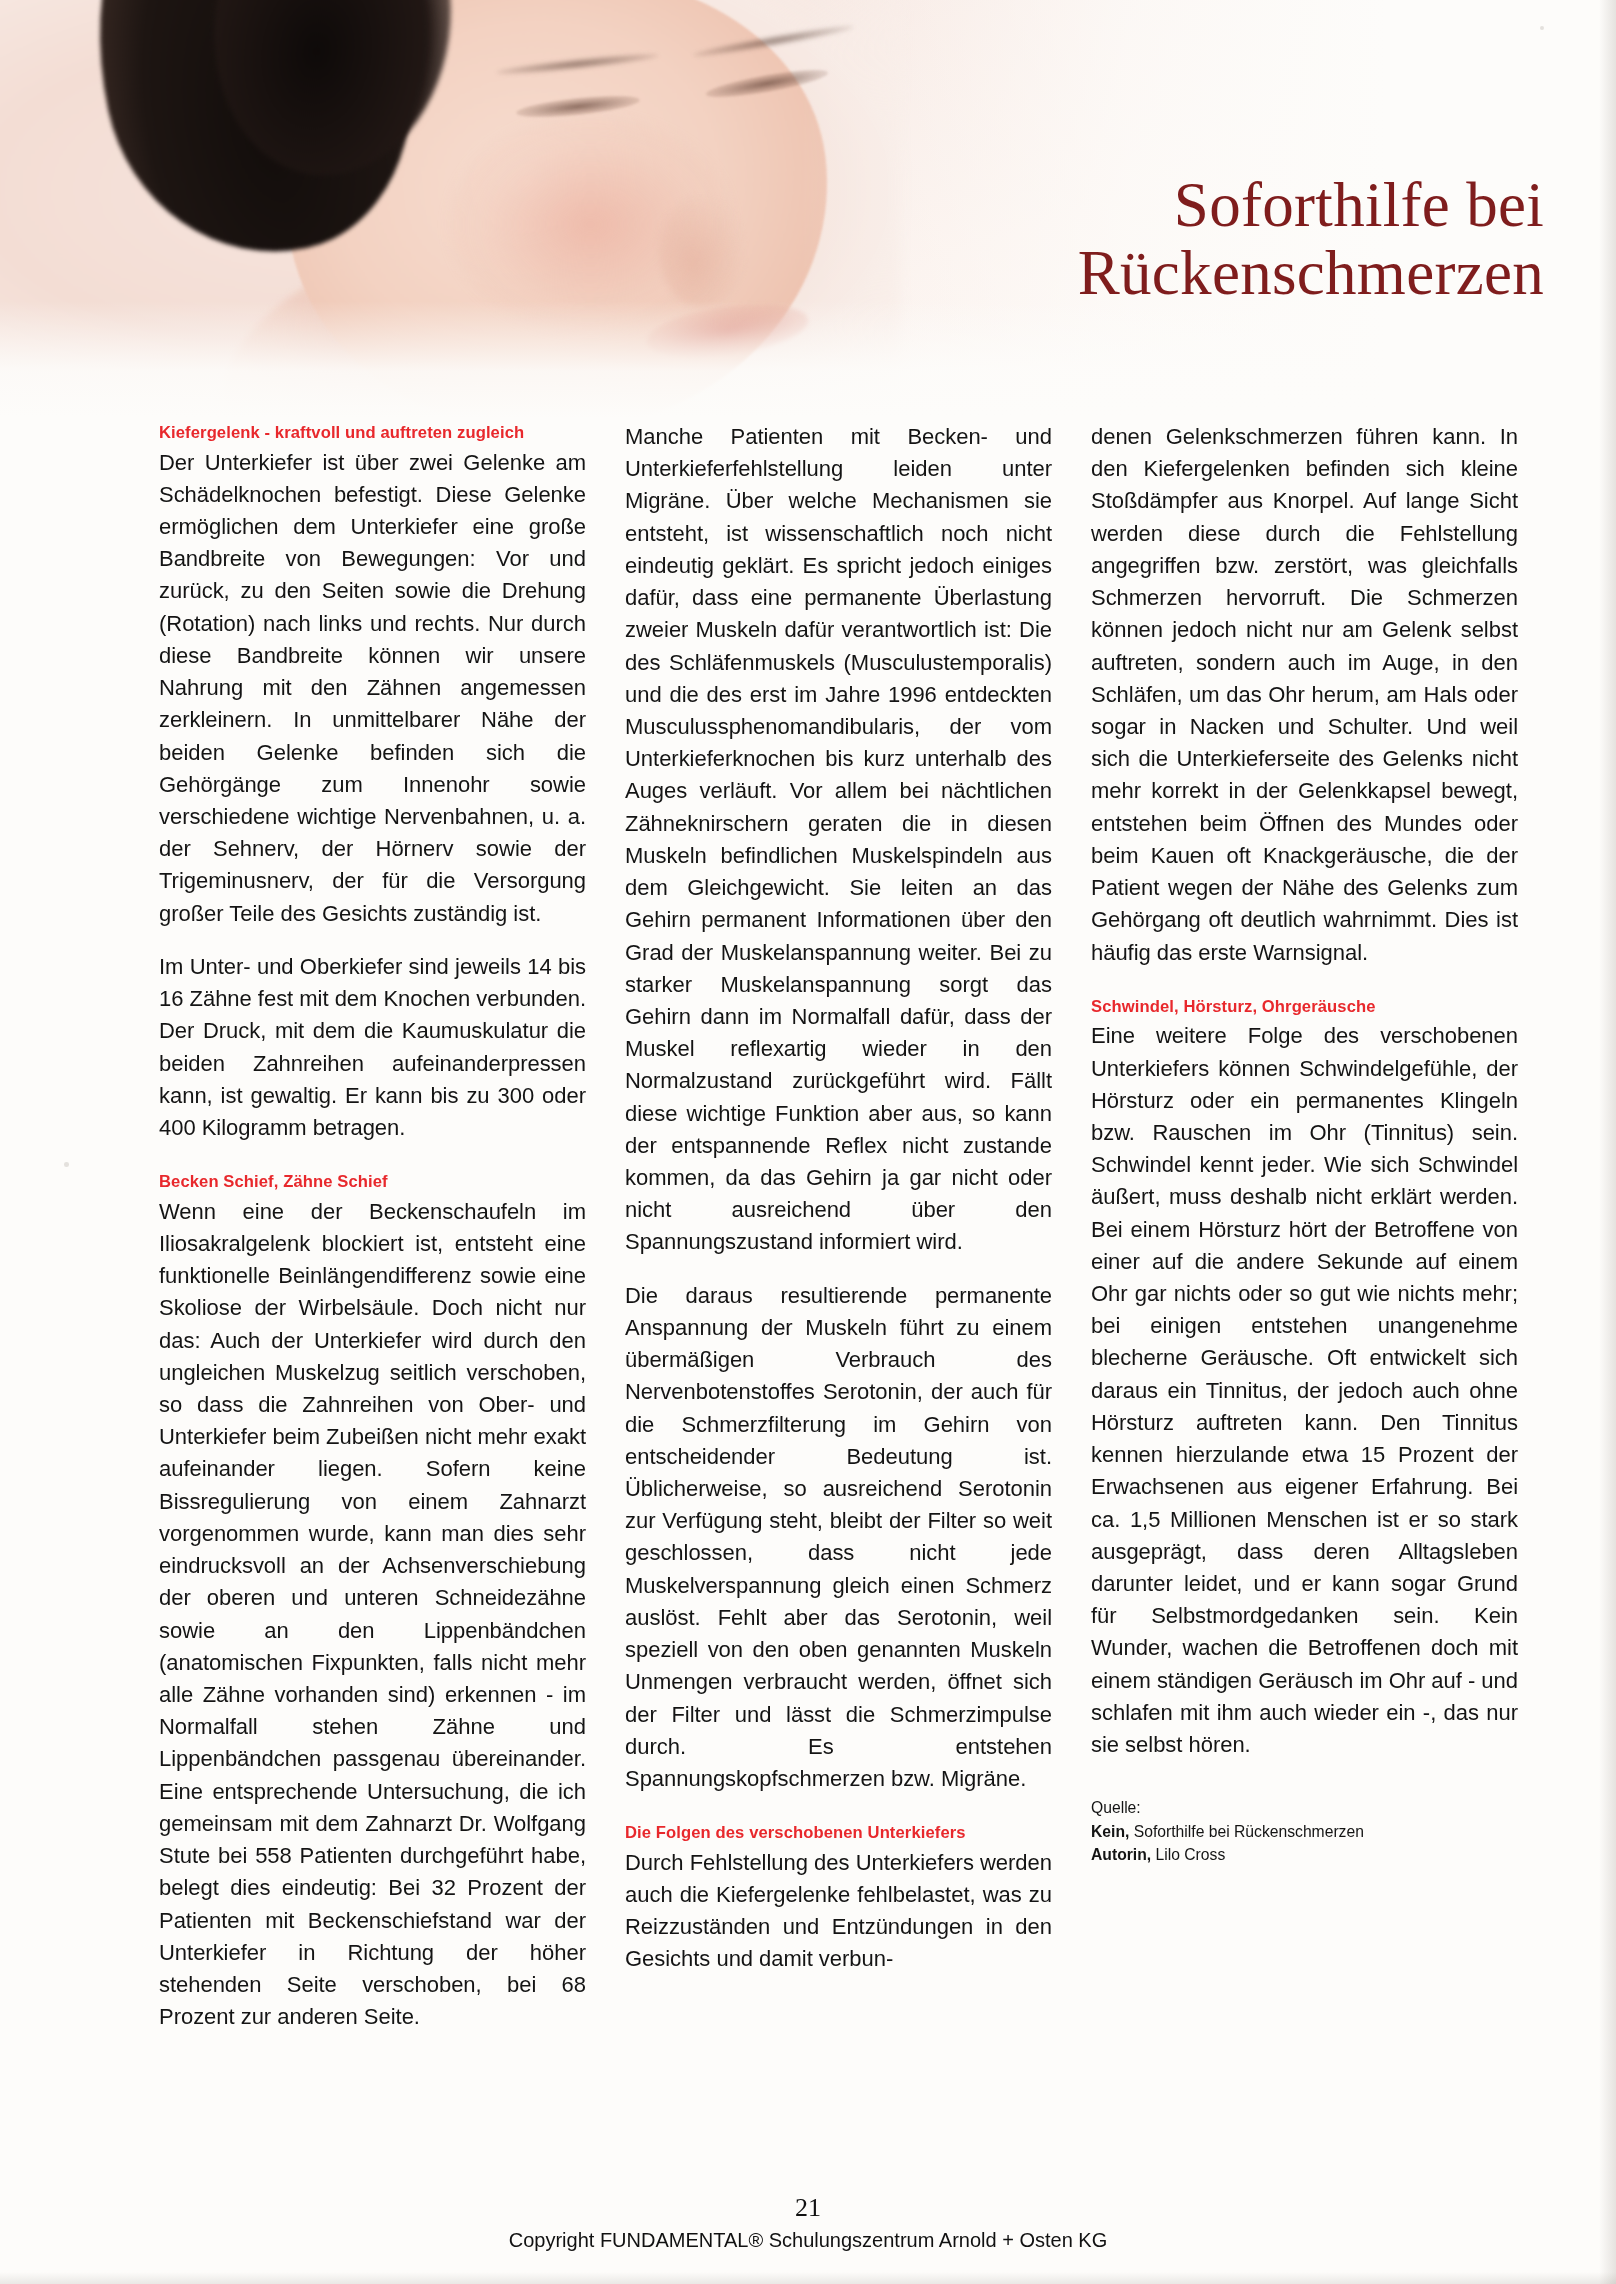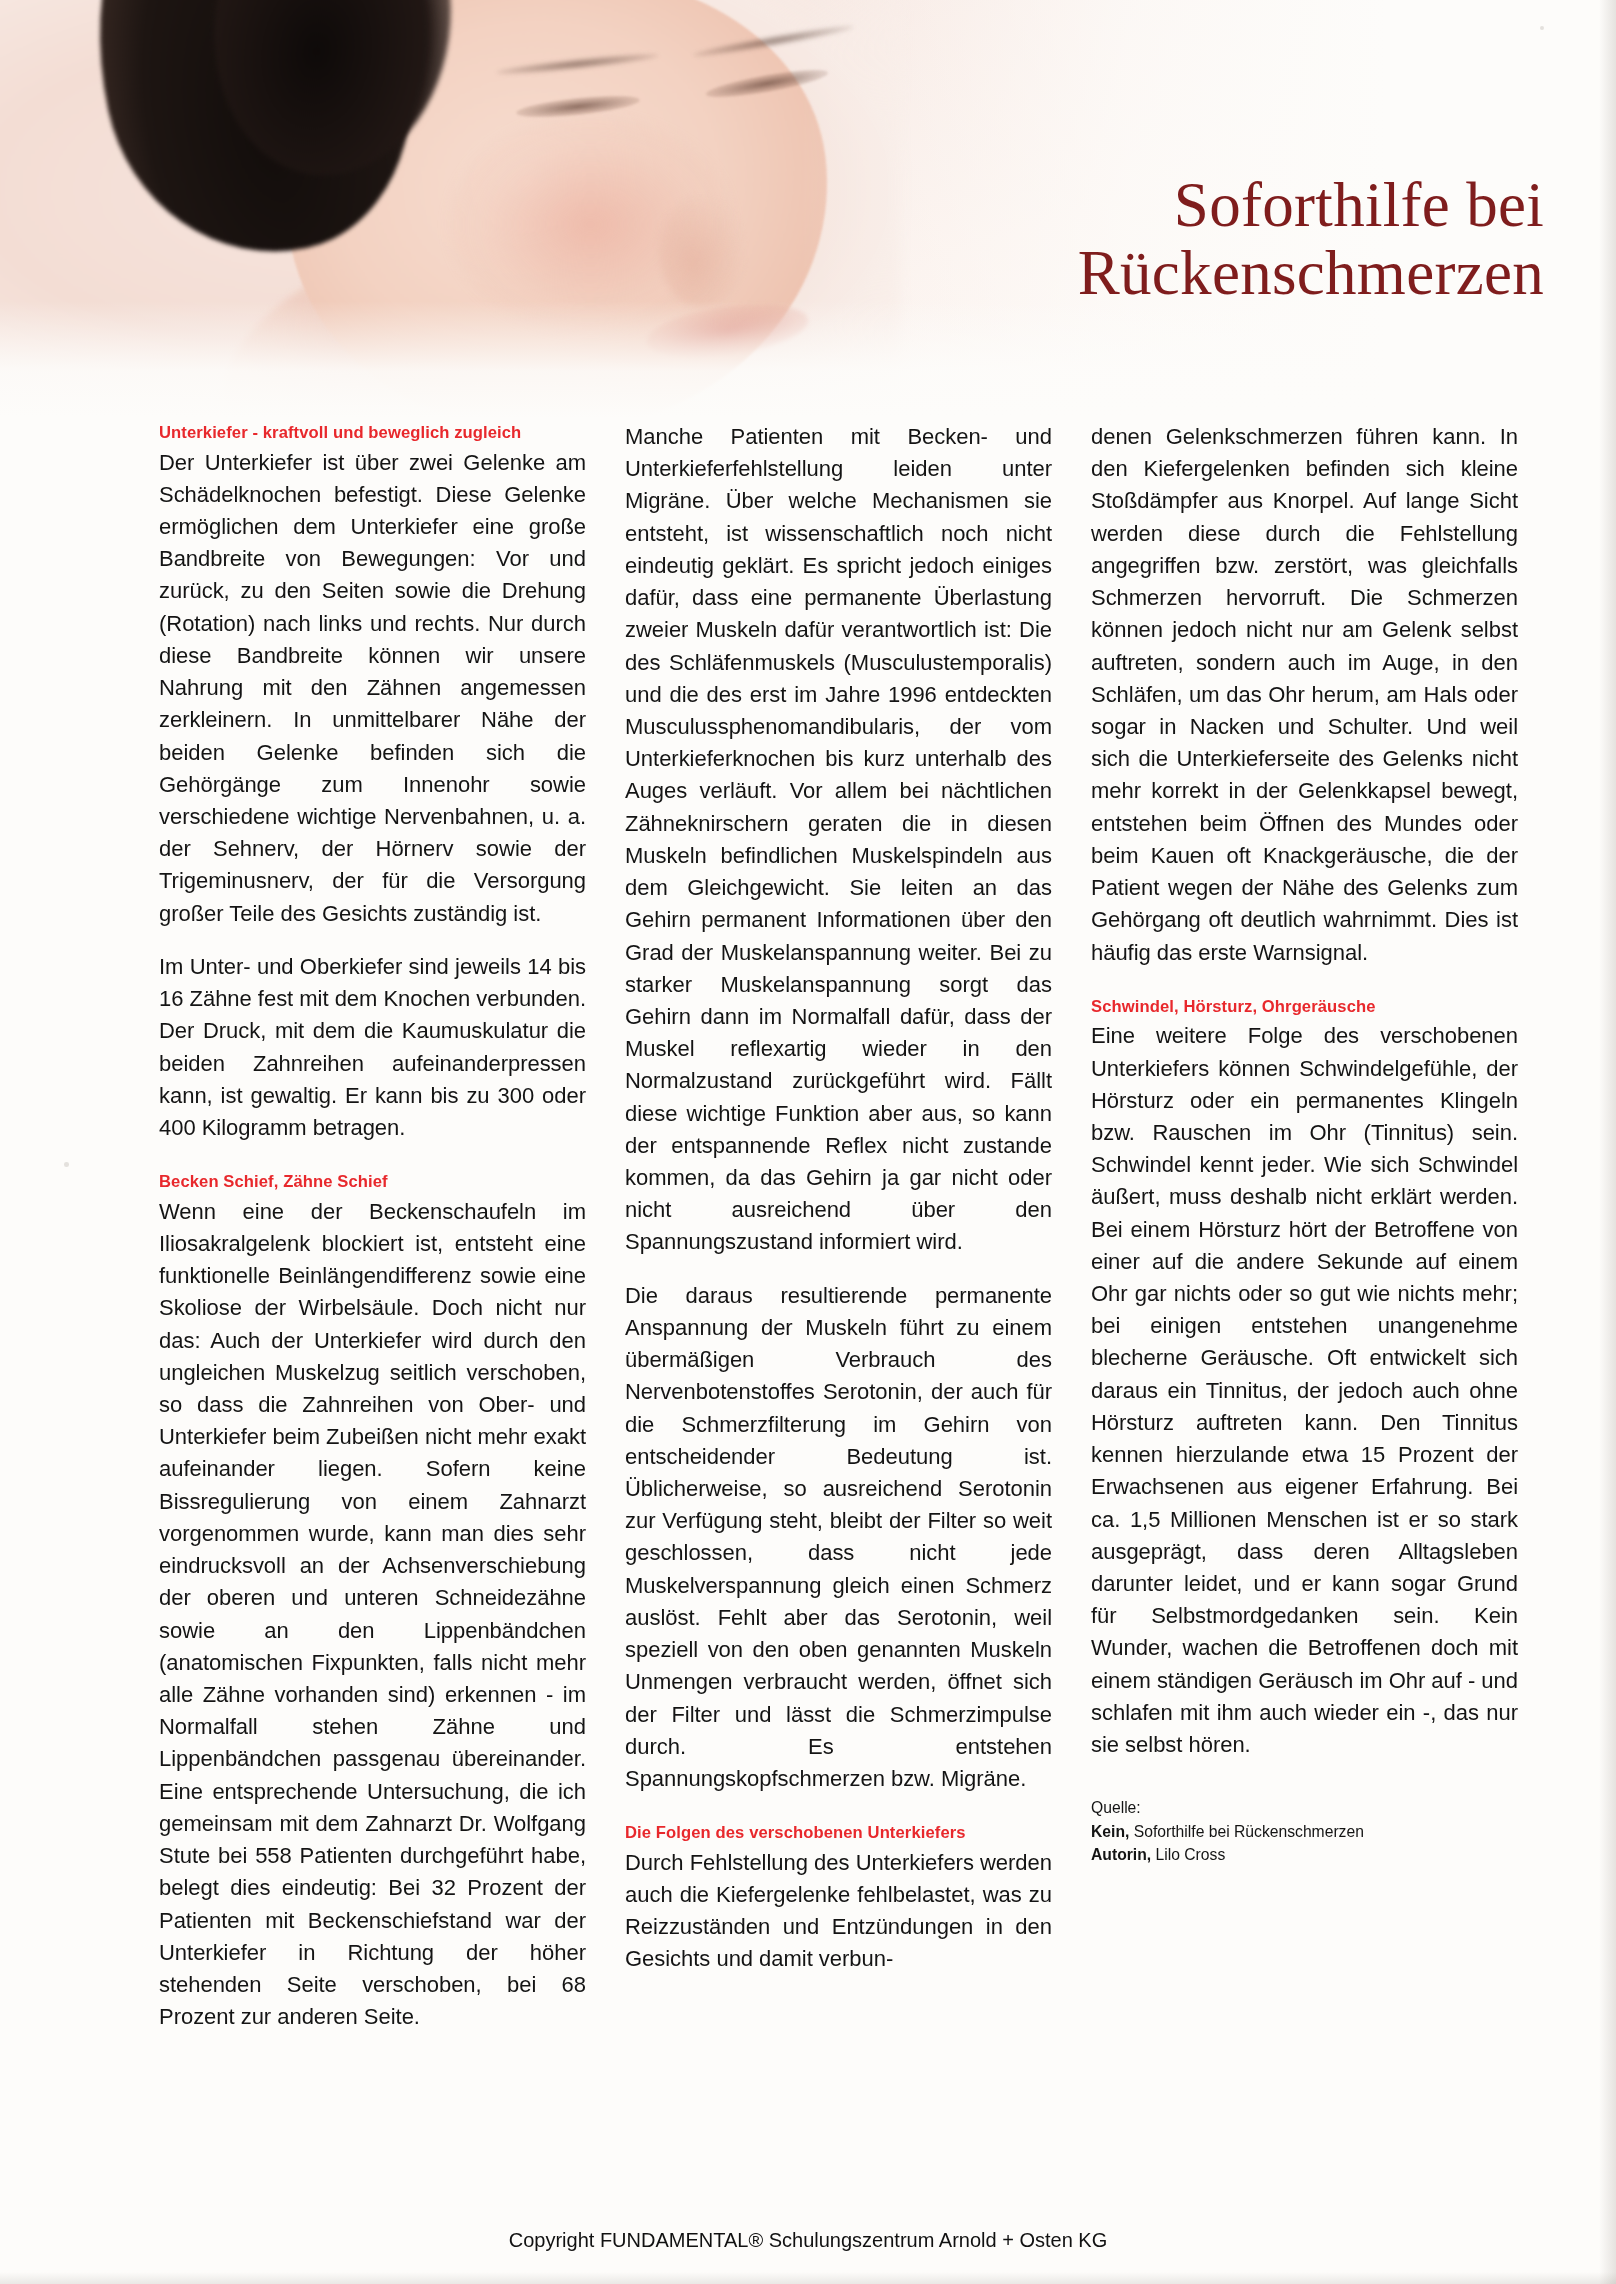--- a/index.html
+++ b/index.html
@@ -269,21 +269,21 @@
   </div>
 
   <div class="headline">
     <span class="l1">Soforthilfe bei</span>
     <span class="l2">Rückenschmerzen</span>
   </div>
 
   <div class="columns">
 
     <div class="col">
-      <h3>Unterkiefer - kraftvoll und beweglich zugleich</h3>
+      <h3>Kiefergelenk - kraftvoll und auftreten zugleich</h3>
       <p>Der Unterkiefer ist über zwei Gelenke am Schädelknochen befestigt. Diese Gelenke ermöglichen dem Unterkiefer eine große Bandbreite von Bewegungen: Vor und zurück, zu den Seiten sowie die Drehung (Rotation) nach links und rechts. Nur durch diese Bandbreite können wir unsere Nahrung mit den Zähnen angemessen zerkleinern. In unmittelbarer Nähe der beiden Gelenke befinden sich die Gehörgänge zum Innenohr sowie verschiedene wichtige Nervenbahnen, u. a. der Sehnerv, der Hörnerv sowie der Trigeminusnerv, der für die Versorgung großer Teile des Gesichts zuständig ist.</p>
       <p class="gap">Im Unter- und Oberkiefer sind jeweils 14 bis 16 Zähne fest mit dem Knochen verbunden. Der Druck, mit dem die Kaumuskulatur die beiden Zahnreihen aufeinanderpressen kann, ist gewaltig. Er kann bis zu 300 oder 400 Kilogramm betragen.</p>
       <h3 class="spaced">Becken Schief, Zähne Schief</h3>
       <p>Wenn eine der Beckenschaufeln im Iliosakralgelenk blockiert ist, entsteht eine funktionelle Beinlängendifferenz sowie eine Skoliose der Wirbelsäule. Doch nicht nur das: Auch der Unterkiefer wird durch den ungleichen Muskelzug seitlich verschoben, so dass die Zahnreihen von Ober- und Unterkiefer beim Zubeißen nicht mehr exakt aufeinander liegen. Sofern keine Bissregulierung von einem Zahnarzt vorgenommen wurde, kann man dies sehr eindrucksvoll an der Achsenverschiebung der oberen und unteren Schneidezähne sowie an den Lippenbändchen (anatomischen Fixpunkten, falls nicht mehr alle Zähne vorhanden sind) erkennen - im Normalfall stehen Zähne und Lippenbändchen passgenau übereinander. Eine entsprechende Untersuchung, die ich gemeinsam mit dem Zahnarzt Dr. Wolfgang Stute bei 558 Patienten durchgeführt habe, belegt dies eindeutig: Bei 32 Prozent der Patienten mit Beckenschiefstand war der Unterkiefer in Richtung der höher stehenden Seite verschoben, bei 68 Prozent zur anderen Seite.</p>
     </div>
 
     <div class="col">
       <p>Manche Patienten mit Becken- und Unterkieferfehlstellung leiden unter Migräne. Über welche Mechanismen sie entsteht, ist wissenschaftlich noch nicht eindeutig geklärt. Es spricht jedoch einiges dafür, dass eine permanente Überlastung zweier Muskeln dafür verantwortlich ist: Die des Schläfenmuskels (Musculustemporalis) und die des erst im Jahre 1996 entdeckten Musculussphenomandibularis, der vom Unterkieferknochen bis kurz unterhalb des Auges verläuft. Vor allem bei nächtlichen Zähneknirschern geraten die in diesen Muskeln befindlichen Muskelspindeln aus dem Gleichgewicht. Sie leiten an das Gehirn permanent Informationen über den Grad der Muskelanspannung weiter. Bei zu starker Muskelanspannung sorgt das Gehirn dann im Normalfall dafür, dass der Muskel reflexartig wieder in den Normalzustand zurückgeführt wird. Fällt diese wichtige Funktion aber aus, so kann der entspannende Reflex nicht zustande kommen, da das Gehirn ja gar nicht oder nicht ausreichend über den Spannungszustand informiert wird.</p>
       <p class="gap">Die daraus resultierende permanente Anspannung der Muskeln führt zu einem übermäßigen Verbrauch des Nervenbotenstoffes Serotonin, der auch für die Schmerzfilterung im Gehirn von entscheidender Bedeutung ist. Üblicherweise, so ausreichend Serotonin zur Verfügung steht, bleibt der Filter so weit geschlossen, dass nicht jede Muskelverspannung gleich einen Schmerz auslöst. Fehlt aber das Serotonin, weil speziell von den oben genannten Muskeln Unmengen verbraucht werden, öffnet sich der Filter und lässt die Schmerzimpulse durch. Es entstehen Spannungskopfschmerzen bzw. Migräne.</p>
       <h3 class="spaced">Die Folgen des verschobenen Unterkiefers</h3>
@@ -298,20 +298,21 @@
       <div class="source">
         <span class="lbl">Quelle:</span>
         <span class="row"><b>Kein,</b><span> Soforthilfe bei Rückenschmerzen</span></span>
         <span class="row"><b>Autorin,</b><span> Lilo Cross</span></span>
       </div>
     </div>
 
   </div>
 
   <div class="footer">
+    <div class="pagenum">21</div>
     <div class="copyright">Copyright FUNDAMENTAL® Schulungszentrum Arnold + Osten KG</div>
   </div>
 
   <div class="speck" style="left:64px; top:1162px; width:4.6px; height:4.6px;"></div>
   <div class="speck" style="left:1540px; top:26px; width:3.9px; height:3.9px;"></div>
   <div class="scan-edge-right"></div>
   <div class="scan-edge-bottom"></div>
 
 </div>
 

